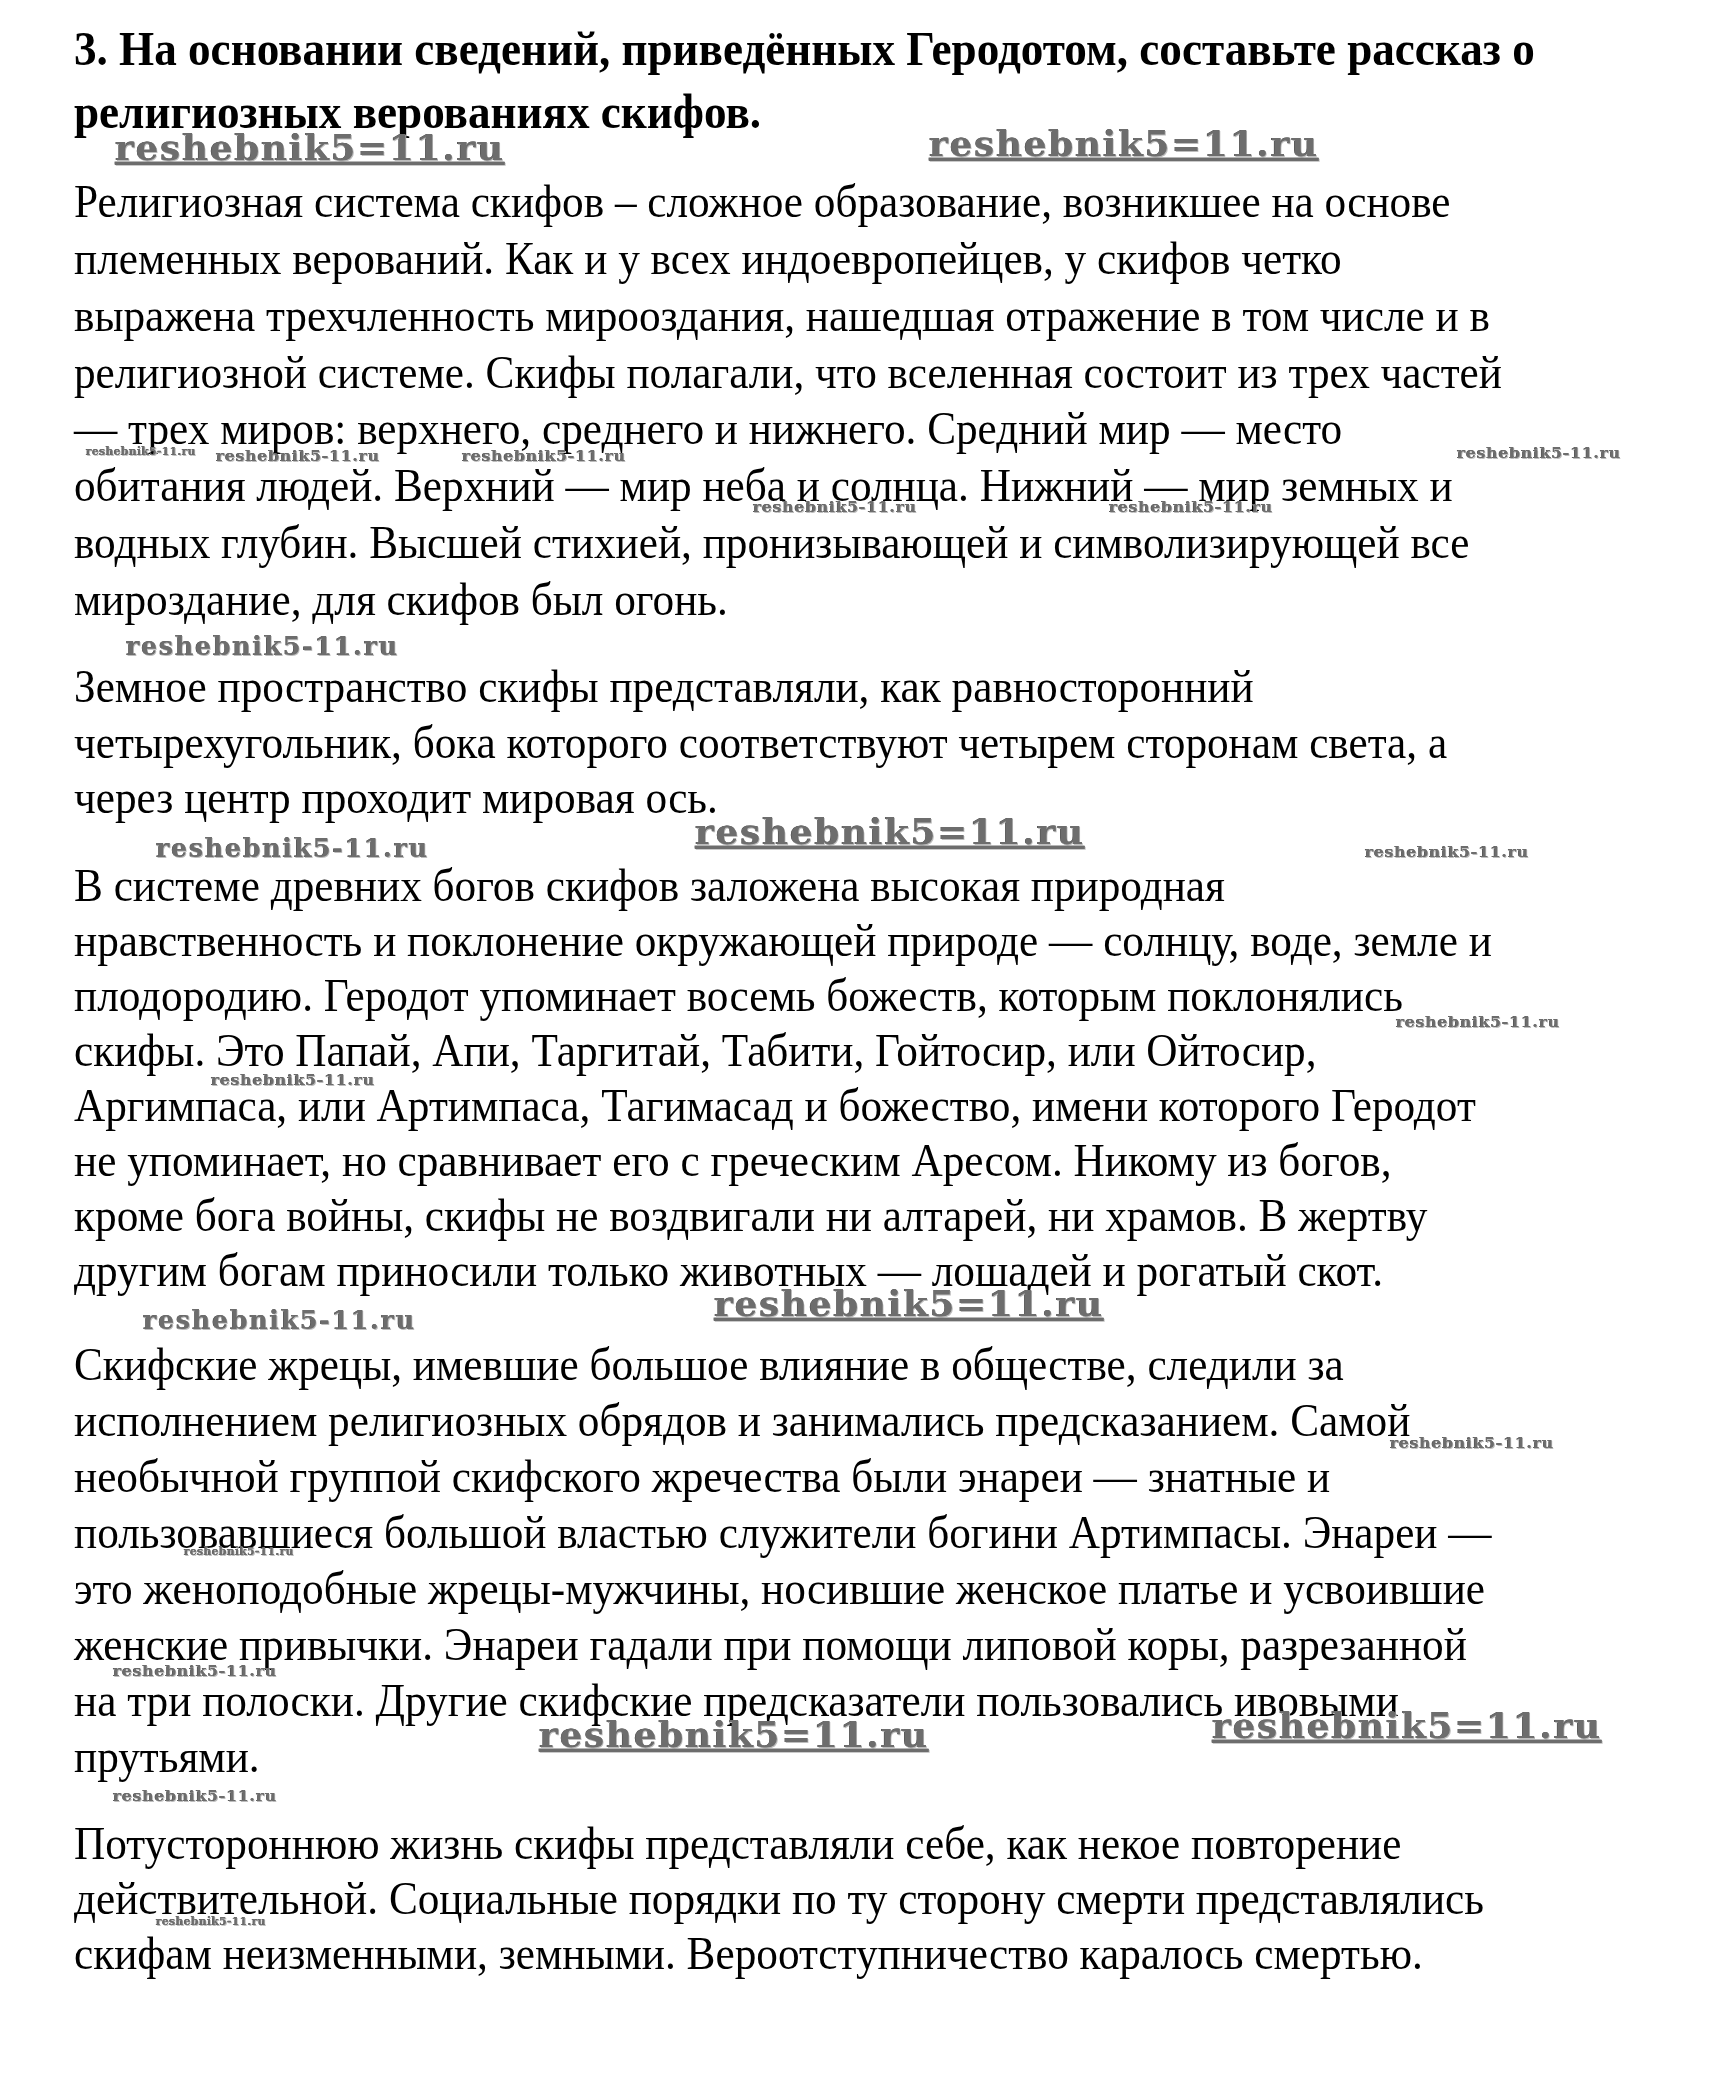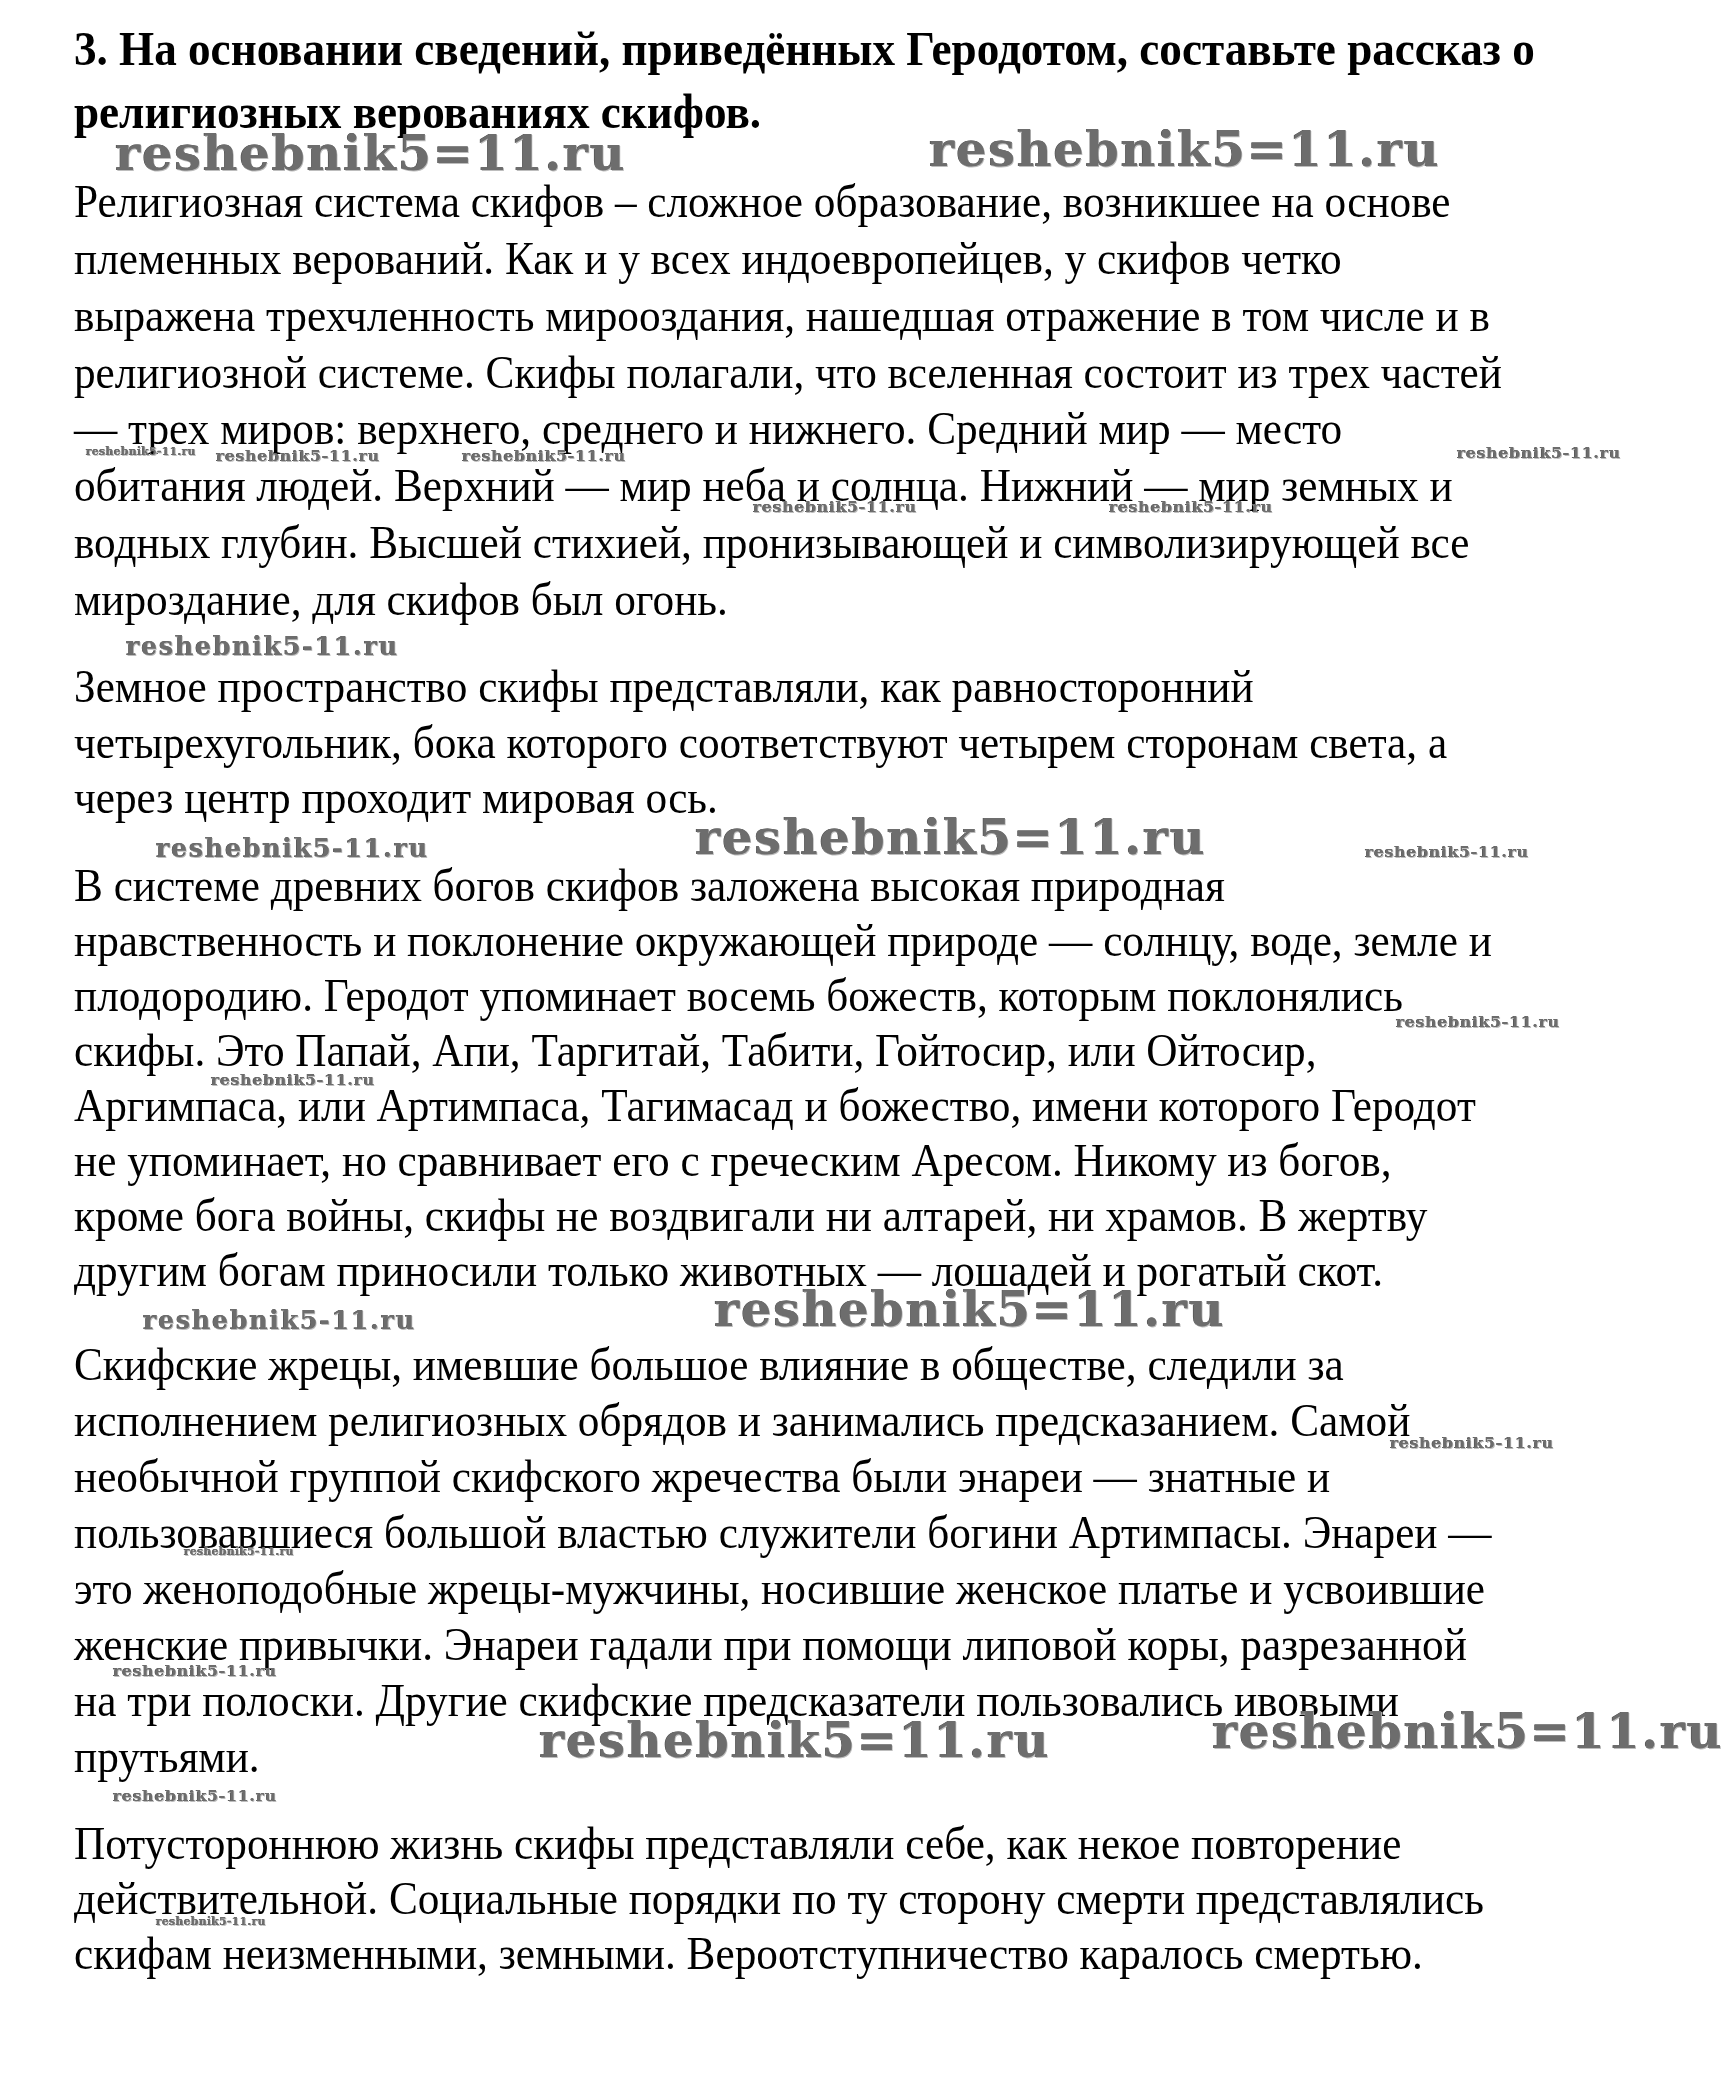--- a/index.html
+++ b/index.html
@@ -28,21 +28,21 @@
   }
   .wm {
     position: absolute;
     font-family: "DejaVu Serif", serif;
     font-weight: bold;
     white-space: nowrap;
     color: #6d6d6d;
     text-shadow: 0.8px 0.8px 0 #bdbdbd, -0.4px -0.4px 0 #474747;
     line-height: 1;
   }
-  .wm-lg { font-size: 48px; letter-spacing: 1.6px; }
+  .wm-lg { font-size: 36px; letter-spacing: 1.6px; text-decoration: underline; }
   .wm-md { font-size: 25.5px; letter-spacing: 1.6px; }
   .wm-sm { font-size: 15.6px; letter-spacing: 0.8px; }
   .wm-xs { font-size: 10.7px; letter-spacing: 0.4px; }
 </style>
 </head>
 <body>
 
 <div class="page">
 
   <div class="text-line heading-line" style="top:25px">3. На основании сведений, приведённых Геродотом, составьте рассказ о</div>

